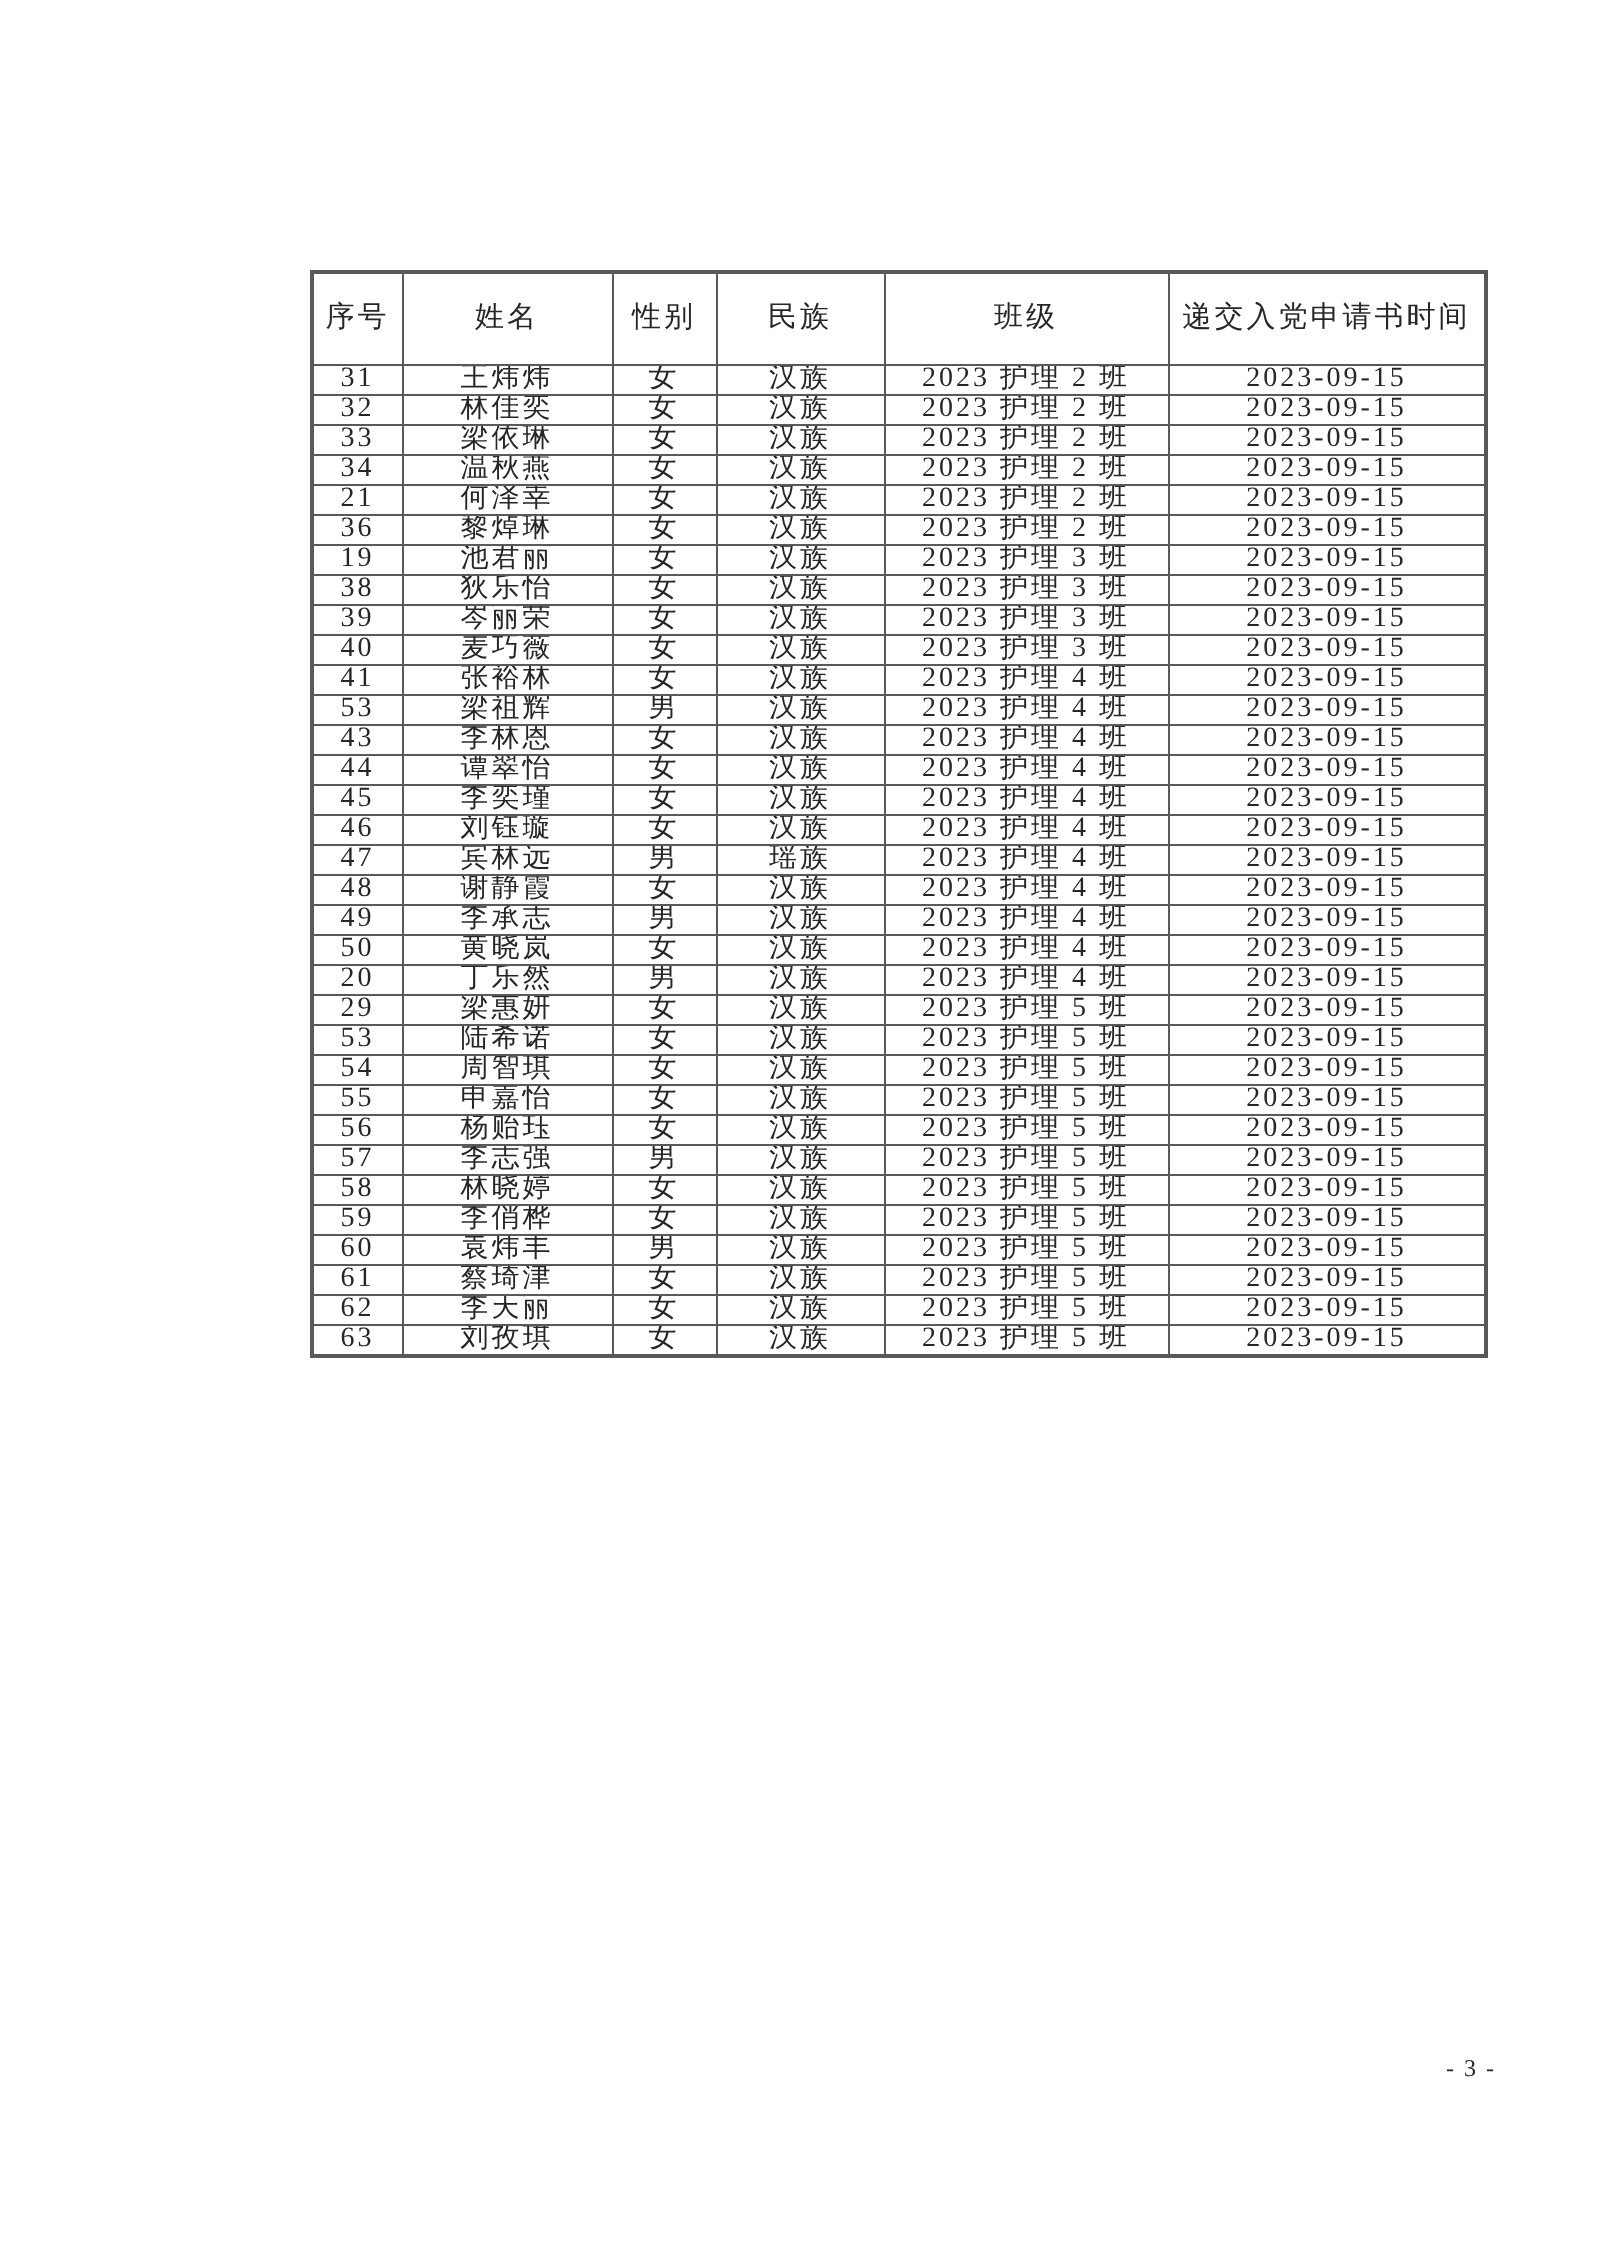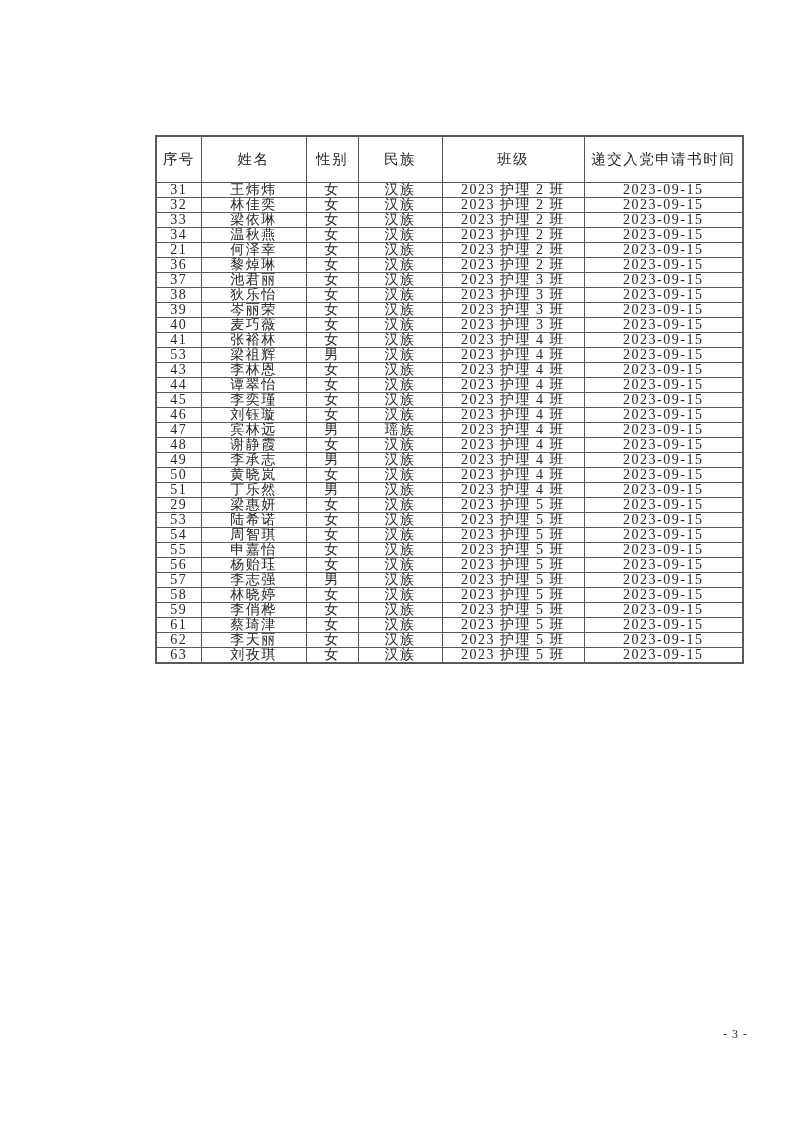--- a/index.html
+++ b/index.html
@@ -117,21 +117,21 @@
         </tr>
         <tr>
           <td>36</td>
           <td>黎焯琳</td>
           <td>女</td>
           <td>汉族</td>
           <td>2023 护理 2 班</td>
           <td>2023-09-15</td>
         </tr>
         <tr>
-          <td>37</td>
+          <td>19</td>
           <td>池君丽</td>
           <td>女</td>
           <td>汉族</td>
           <td>2023 护理 3 班</td>
           <td>2023-09-15</td>
         </tr>
         <tr>
           <td>38</td>
           <td>狄乐怡</td>
           <td>女</td>
@@ -229,21 +229,21 @@
         </tr>
         <tr>
           <td>50</td>
           <td>黄晓岚</td>
           <td>女</td>
           <td>汉族</td>
           <td>2023 护理 4 班</td>
           <td>2023-09-15</td>
         </tr>
         <tr>
-          <td>51</td>
+          <td>20</td>
           <td>丁乐然</td>
           <td>男</td>
           <td>汉族</td>
           <td>2023 护理 4 班</td>
           <td>2023-09-15</td>
         </tr>
         <tr>
           <td>29</td>
           <td>梁惠妍</td>
           <td>女</td>
@@ -301,20 +301,28 @@
         </tr>
         <tr>
           <td>59</td>
           <td>李俏桦</td>
           <td>女</td>
           <td>汉族</td>
           <td>2023 护理 5 班</td>
           <td>2023-09-15</td>
         </tr>
         <tr>
+          <td>60</td>
+          <td>袁炜丰</td>
+          <td>男</td>
+          <td>汉族</td>
+          <td>2023 护理 5 班</td>
+          <td>2023-09-15</td>
+        </tr>
+        <tr>
           <td>61</td>
           <td>蔡琦津</td>
           <td>女</td>
           <td>汉族</td>
           <td>2023 护理 5 班</td>
           <td>2023-09-15</td>
         </tr>
         <tr>
           <td>62</td>
           <td>李天丽</td>

